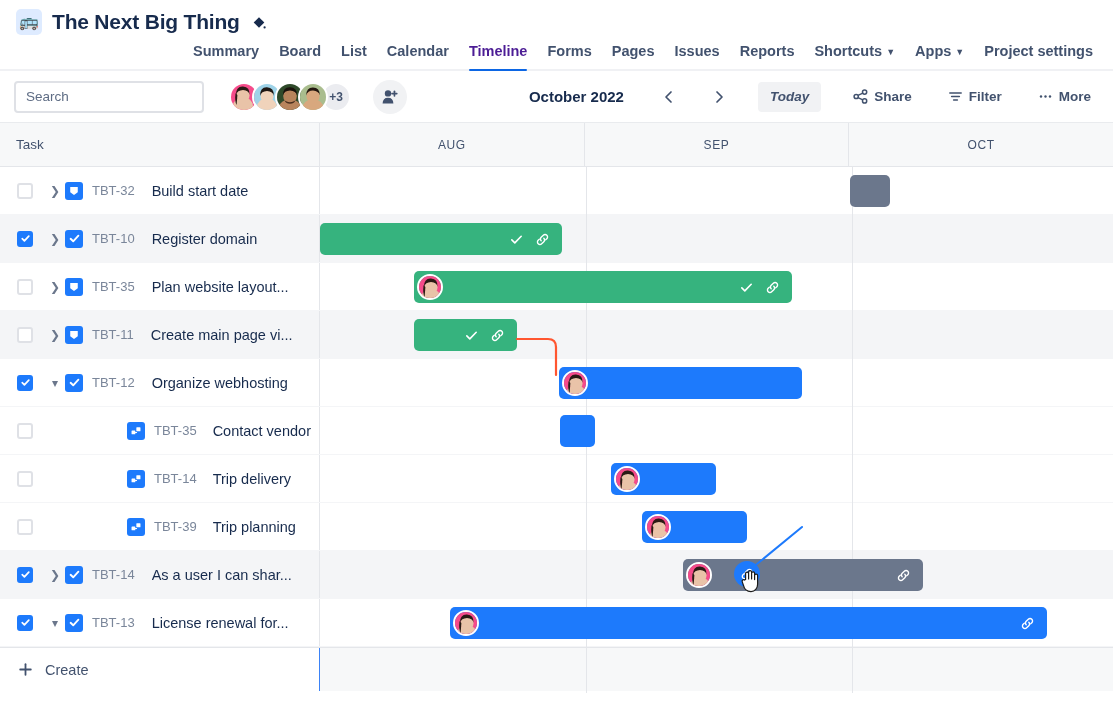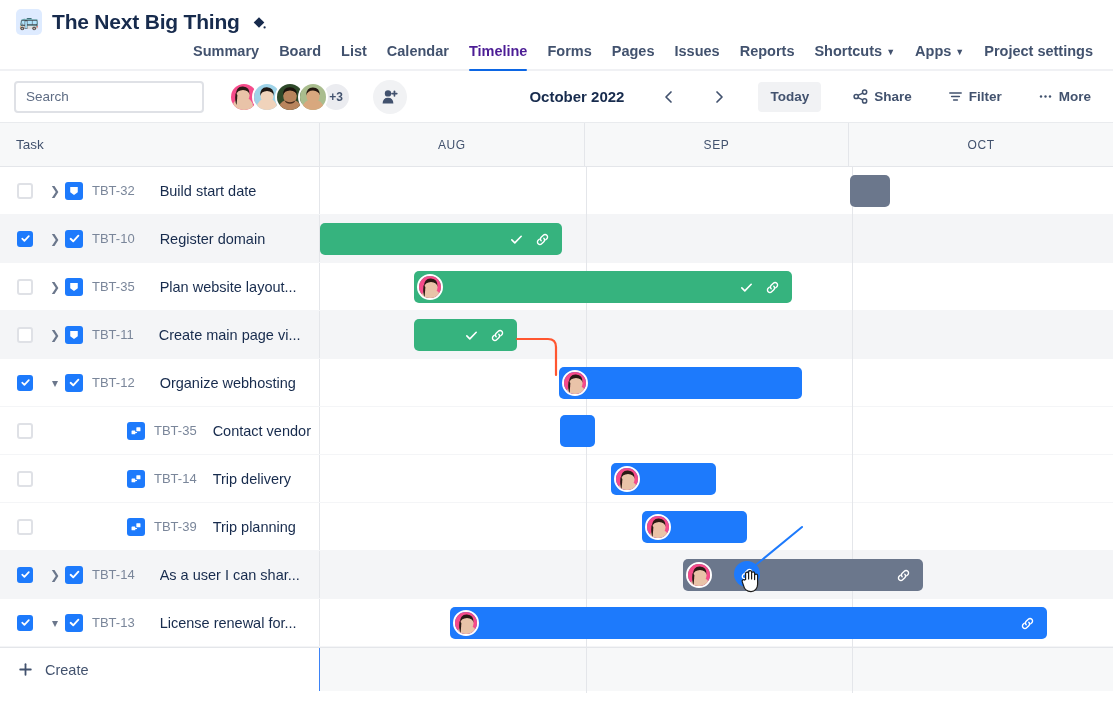--- a/index.html
+++ b/index.html
@@ -81,21 +81,21 @@
 
   .toolbar-right { margin-left: auto; display: flex; align-items: center; gap: 20px; }
   .month-label { font-size: 15px; font-weight: bold; color: #172b4d; margin-right: 10px; }
   .nav-arrow {
     width: 30px; height: 30px; border-radius: 4px; display: flex;
     align-items: center; justify-content: center; cursor: pointer; color: #42526e;
   }
   .today-btn {
     height: 30px; padding: 0 12px; border-radius: 4px; background: #f1f2f4;
     display: flex; align-items: center; font-size: 13.5px; font-weight: bold;
-    color: #42526e; cursor: pointer; margin: 0 4px;
+    color: #42526e; cursor: pointer; margin: 0 4px; font-style: italic;
   }
   .tool-btn {
     height: 30px; padding: 0 8px; border-radius: 4px; display: flex;
     align-items: center; gap: 6px; font-size: 13.5px; font-weight: bold;
     color: #42526e; cursor: pointer;
   }
 
   
   .grid { position: relative; height: 570px; }
   .col-head {
@@ -136,21 +136,21 @@
   }
   .twisty.empty { visibility: hidden; }
   .type-icon {
     width: 18px; height: 18px; border-radius: 3px; background: #1d7afc;
     display: flex; align-items: center; justify-content: center; flex: none;
   }
   .issue-key {
     font-size: 13px; color: #7a869a; margin-left: 9px; white-space: nowrap; flex: none;
   }
   .issue-summary {
-    font-size: 14.5px; color: #172b4d; margin-left: 25px;
+    font-size: 14.5px; color: #172b4d; margin-left: 17px;
     white-space: nowrap; overflow: hidden;
   }
   .row.sub .type-icon { margin-left: 62px; }
   .row.sub .issue-key { color: #7a869a; }
   .row.sub .issue-summary { margin-left: 16px; }
 
   
   .lane {
     position: absolute; left: 320px; top: 0; right: 0; height: 100%;
   }

